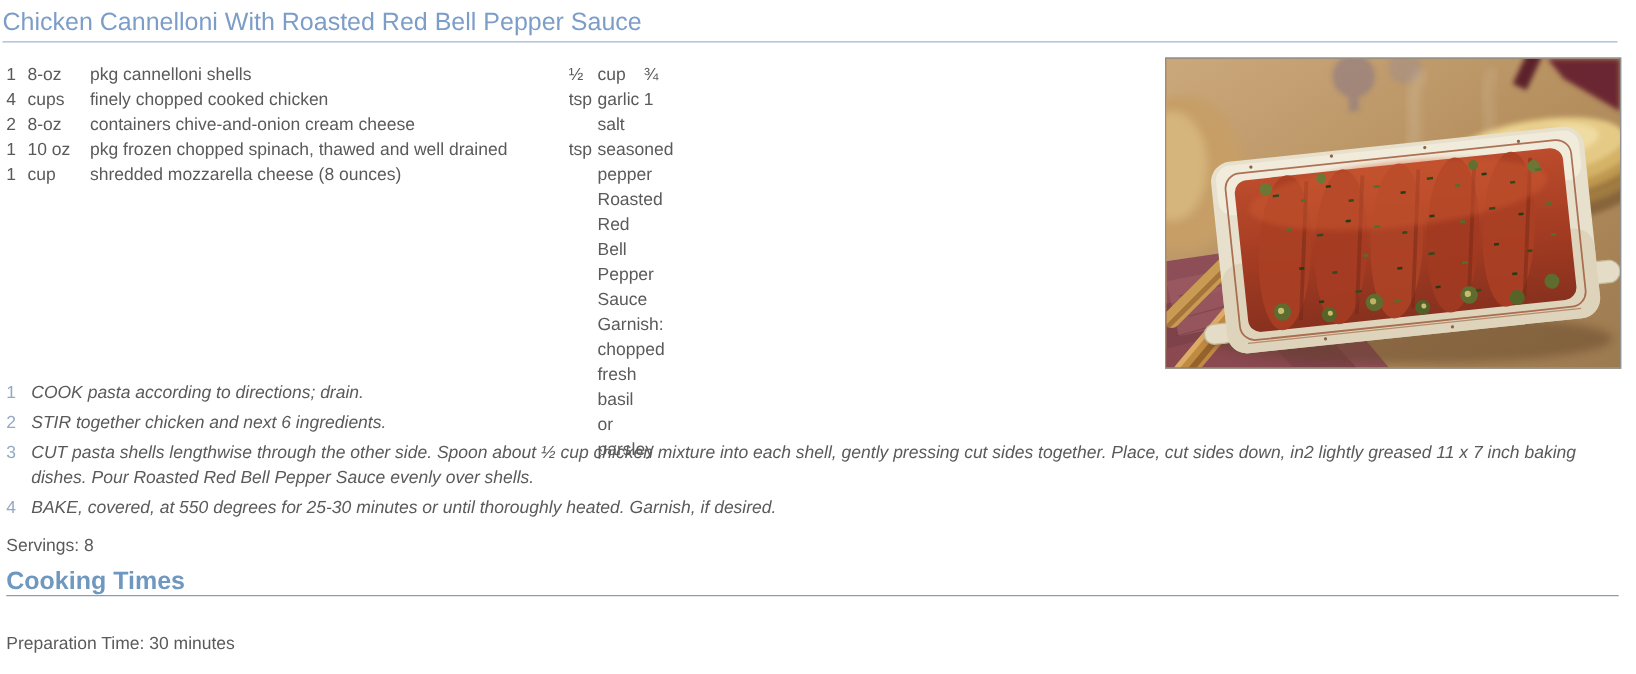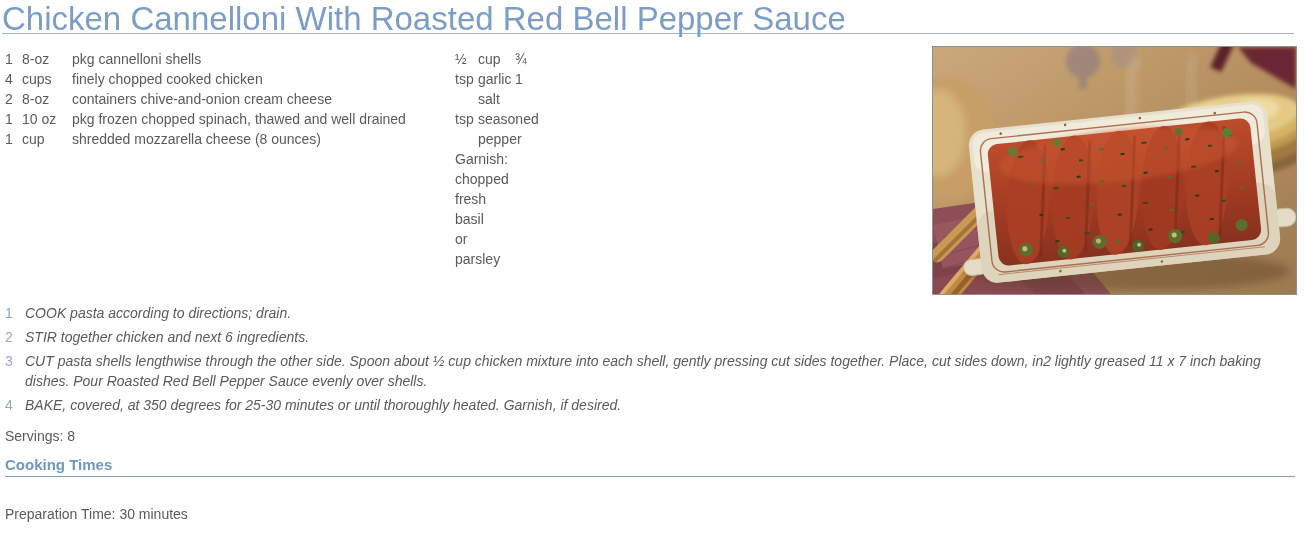--- a/index.html
+++ b/index.html
@@ -3,38 +3,38 @@
 <meta charset="utf-8">
 <style>
   html,body{margin:0;padding:0;}
   body{
     width:1309px;height:539px;overflow:hidden;position:relative;
     background:#ffffff;color:#5A5A5A;
     font-family:"Liberation Sans",sans-serif;font-size:14px;
   }
   
   .header{position:absolute;left:2px;top:4px;width:1292px;border-bottom:1px solid #9FB6D6;}
-  .header h1{margin:0;font-size:33px;font-weight:400;color:#7C9DC8;line-height:29px;white-space:nowrap;}
+  .header h1{margin:0;font-size:20px;font-weight:400;color:#7C9DC8;line-height:29px;white-space:nowrap;}
   
   .ingredients{position:absolute;left:5px;top:49px;width:920px;}
   .ing-table{display:grid;line-height:20px;align-items:start;}
   .ing-left{grid-template-columns:17px 50px 345px;}
   .ing-right{position:absolute;left:450px;top:0;grid-template-columns:23px 37px 330px;}
   .amt,.unit,.item{display:block;}
   
   .photo{position:absolute;left:932px;top:46px;width:363px;height:247px;border:1px solid #8F8F8F;overflow:hidden;background:#B6905F;}
   .photo svg{display:block;}
   
   .bottom{position:absolute;left:5px;top:303px;width:1299px;}
   .step{display:flex;margin-bottom:4px;line-height:20px;}
   .step-num{flex:0 0 12px;margin-right:8px;color:#93A9C5;}
   .step-text{flex:1;font-style:italic;}
   .servings{margin-top:11px;line-height:20px;}
   .ct-header{margin-top:10px;width:1290px;border-bottom:1px solid #84A0B4;padding-bottom:2px;}
-  .ct-header h2{margin:0;font-size:15px;font-weight:700;color:#6F98C0;line-height:18px;}
+  .ct-header h2{margin:0;font-size:20px;font-weight:700;color:#6F98C0;line-height:18px;}
   .times{margin-top:27px;}
   .time-line{line-height:20px;}
 </style>
 </head>
 <body>
 
 <div class="page">
 
   <div class="header">
     <h1>Chicken Cannelloni With Roasted Red Bell Pepper Sauce</h1>
@@ -70,20 +70,21 @@
       <span class="amt">¾</span>
       <span class="unit">tsp</span>
       <span class="item">garlic salt</span>
 
       <span class="amt">1</span>
       <span class="unit">tsp</span>
       <span class="item">seasoned pepper</span>
 
       <span class="amt"></span>
       <span class="unit"></span>
+      <span class="item">Roasted Red Bell Pepper Sauce</span>
 
       <span class="amt"></span>
       <span class="unit"></span>
       <span class="item">Garnish: chopped fresh basil or parsley</span>
     </div>
   </div>
 
   <div class="photo">
     <svg width="363" height="247" viewBox="0 0 363 247">
       <defs>
@@ -266,21 +267,21 @@
       <div class="step">
         <span class="step-num">2</span>
         <span class="step-text">STIR together chicken and next 6 ingredients.</span>
       </div>
       <div class="step">
         <span class="step-num">3</span>
         <span class="step-text">CUT pasta shells lengthwise through the other side. Spoon about ½ cup chicken mixture into each shell, gently pressing cut sides together. Place, cut sides down, in2 lightly greased 11 x 7 inch baking dishes. Pour Roasted Red Bell Pepper Sauce evenly over shells.</span>
       </div>
       <div class="step">
         <span class="step-num">4</span>
-        <span class="step-text">BAKE, covered, at 350 degrees for 25-30 minutes or until thoroughly heated. Garnish, if desired.</span>
+        <span class="step-text">BAKE, covered, at 550 degrees for 25-30 minutes or until thoroughly heated. Garnish, if desired.</span>
       </div>
     </div>
 
     <div class="servings">Servings: 8</div>
 
     <div class="ct-header">
       <h2>Cooking Times</h2>
     </div>
 
     <div class="times">

